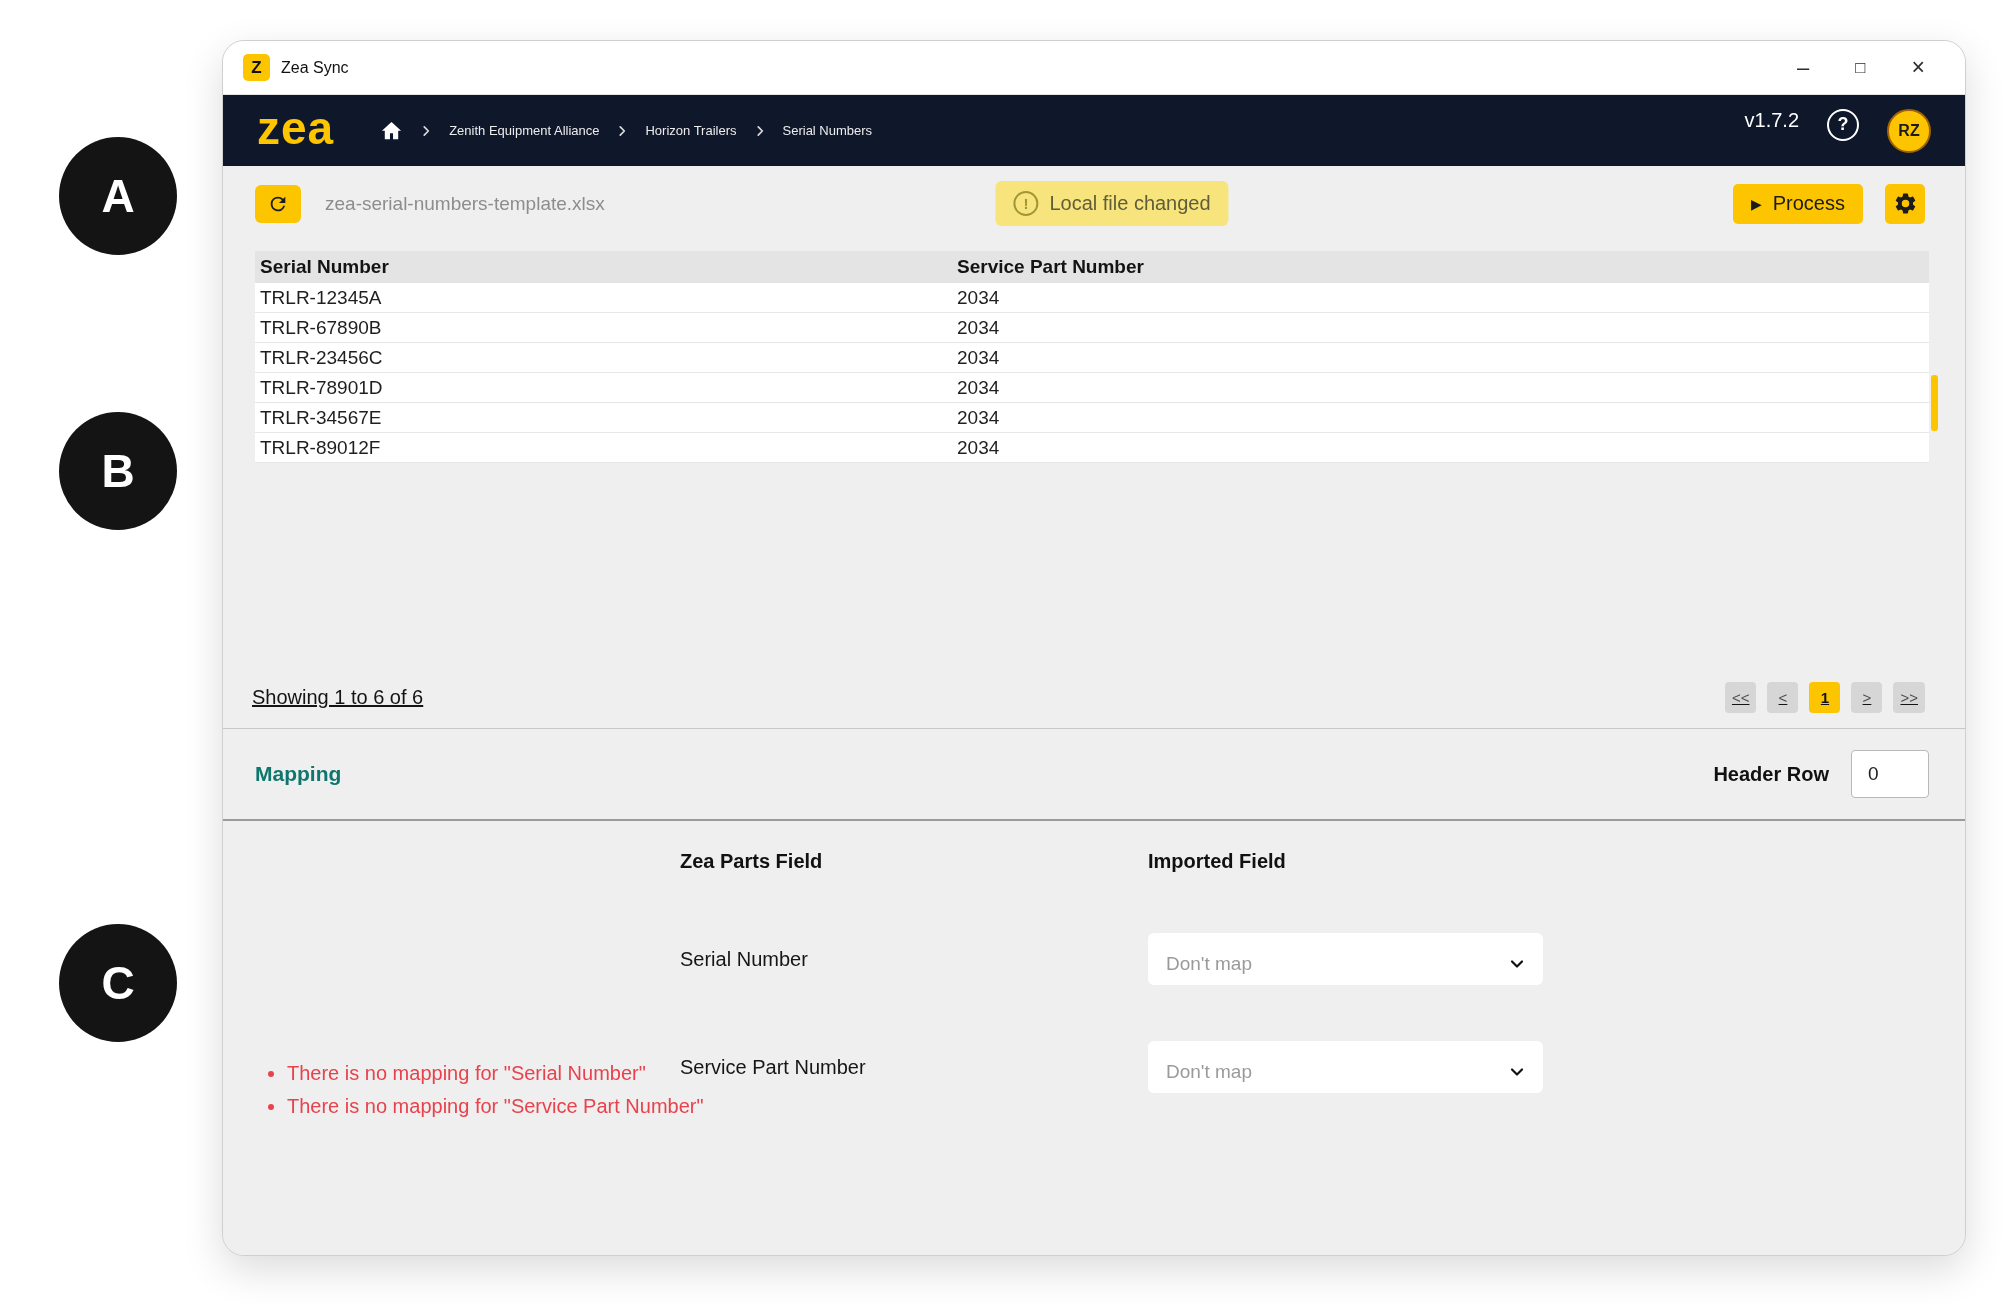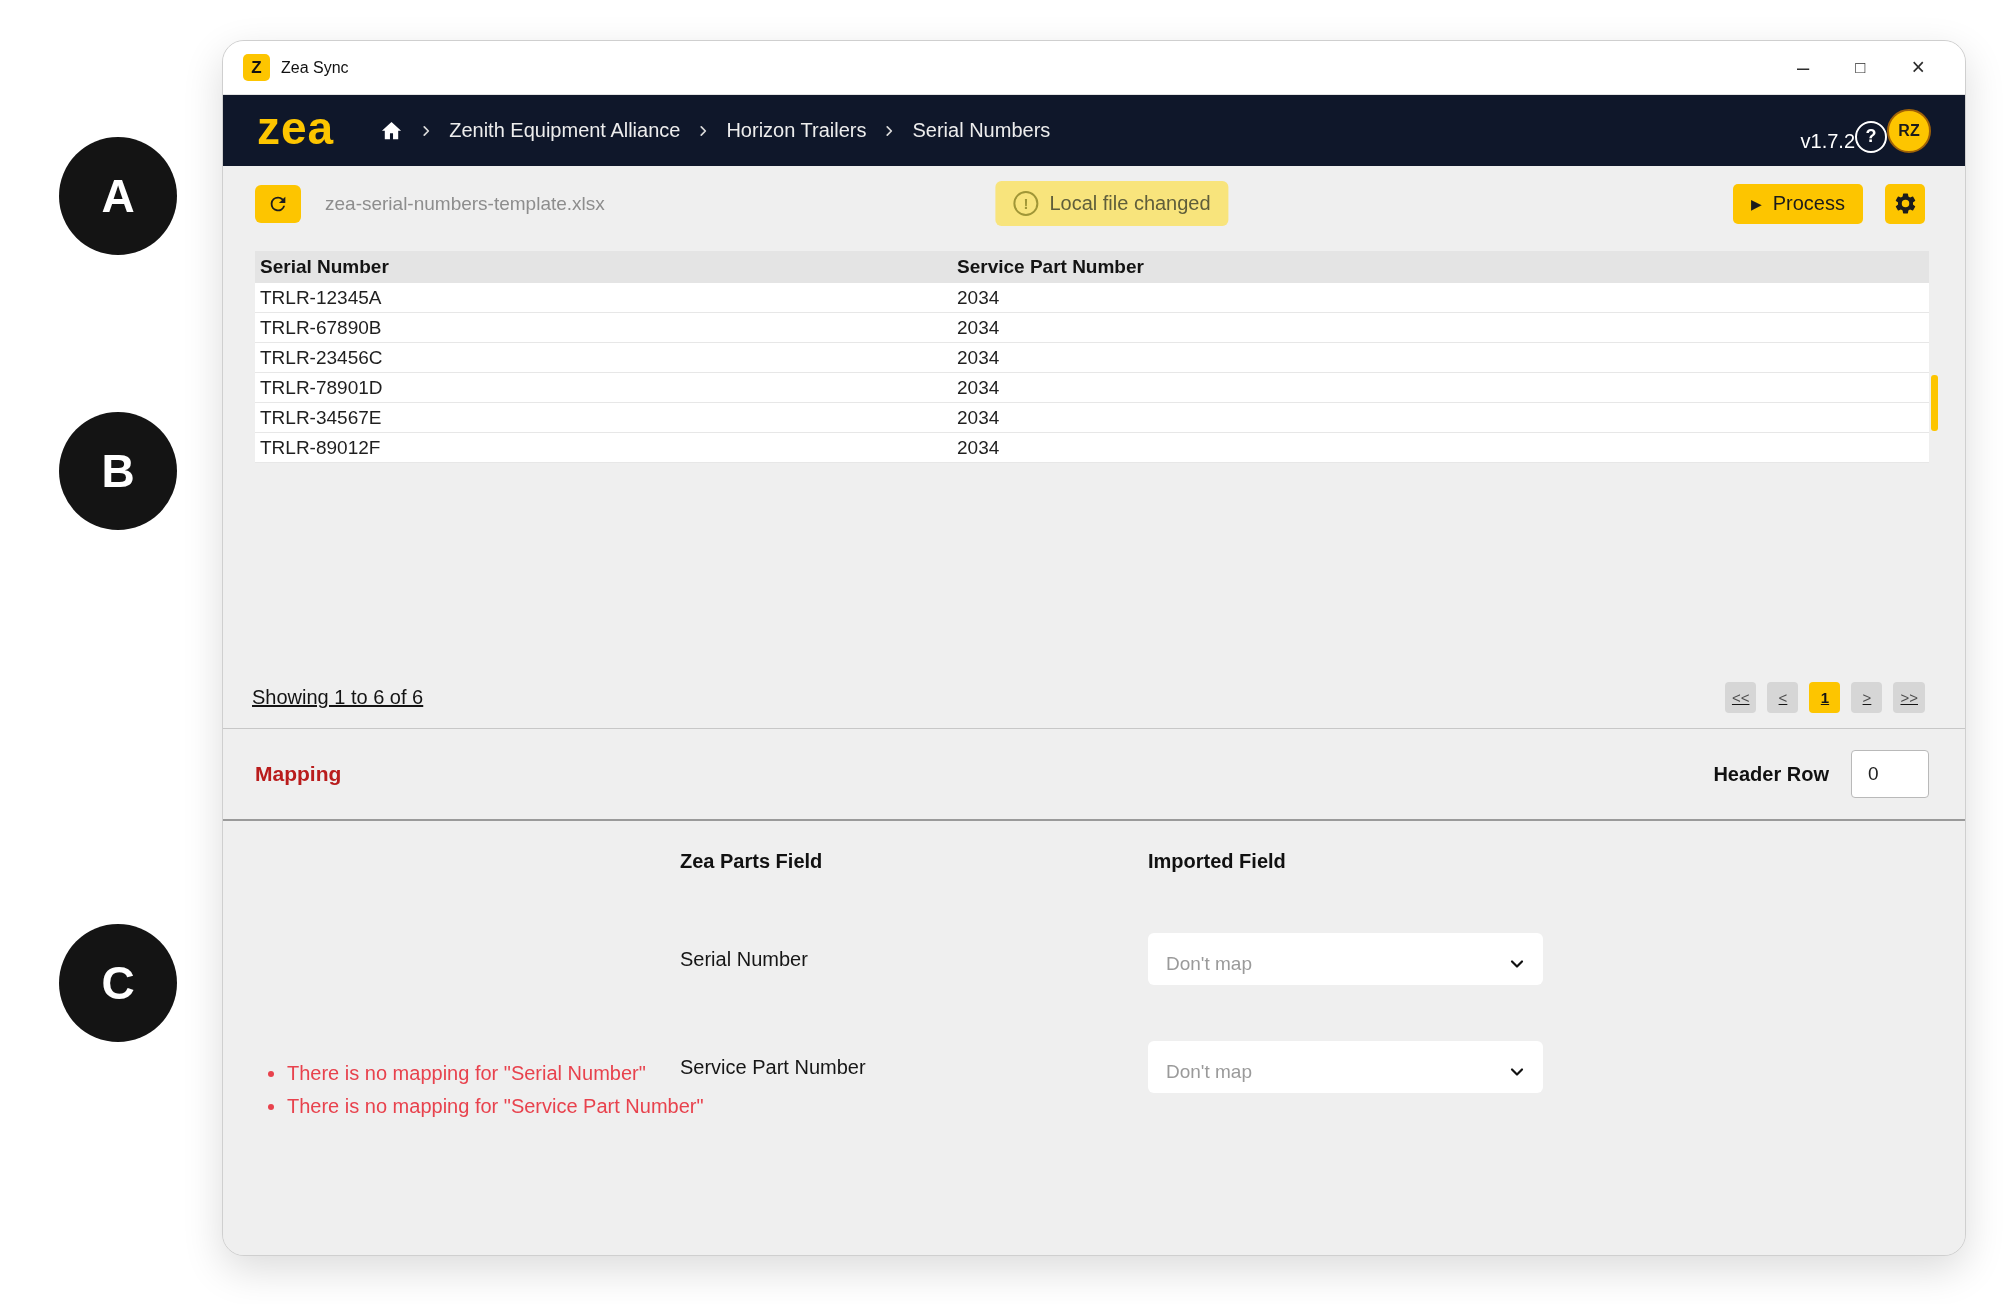--- a/index.html
+++ b/index.html
@@ -43,23 +43,23 @@
   .win-btn { line-height:1; color:#2d2d2d; cursor:default; }
   .win-btn.min { font-size:22px; }
   .win-btn.max { font-size:17px; }
   .win-btn.close { font-size:23px; }
 
   
   .header {
     flex:0 0 71px; background:#0f172a; display:flex; align-items:center; padding:0 34px;
   }
   .logo { font-size:46px; font-weight:800; color:#fdc500; line-height:1; margin-top:-5px; letter-spacing:1px; }
-  .breadcrumb { display:flex; align-items:center; gap:16px; margin-left:46px; font-size:20px; color:#ededed; }
+  .breadcrumb { display:flex; align-items:center; gap:16px; margin-left:46px; font-size:13px; color:#ededed; }
   .crumb { white-space:nowrap; }
-  .header-right { margin-left:auto; display:flex; align-items:flex-end; }
+  .header-right { margin-left:auto; display:flex; align-items:flex-start; gap:28px; }
   .version { font-size:20px; color:#fff; }
   .help {
     width:32px; height:32px; border:2px solid #fff; border-radius:50%;
     color:#fff; font-size:18px; font-weight:700;
     display:flex; align-items:center; justify-content:center;
   }
   .avatar {
     width:44px; height:44px; border-radius:50%; background:#fdc500; border:2px solid #a16207;
     color:#1c1c1c; font-weight:700; font-size:16px;
     display:flex; align-items:center; justify-content:center;
@@ -126,21 +126,21 @@
     display:flex; align-items:center; justify-content:center;
   }
   .page-btn.current { background:#fdc500; color:#151515; font-weight:700; }
 
   .h-divider { position:absolute; left:0; right:0; top:487px; height:1px; background:#c7c7c7; }
 
   .mapping-head {
     position:absolute; left:32px; right:36px; top:488px; height:90px;
     display:flex; align-items:center; justify-content:space-between;
   }
-  .mapping-title { font-size:21px; font-weight:700; color:#b91c1c; }
+  .mapping-title { font-size:21px; font-weight:700; color:#0f766e; }
   .header-row-ctl { display:flex; align-items:center; gap:22px; }
   .header-row-label { font-size:20px; font-weight:700; color:#111; }
   .header-row-input {
     width:78px; height:48px; border:1px solid #b9b9b9; border-radius:4px; background:#fff;
     font-family:inherit; font-size:19px; color:#222; padding:0 0 0 16px;
   }
 
   .dark-divider { position:absolute; left:0; right:0; top:578px; height:2px; background:#9a9a9a; }
 
   .map-grid { position:absolute; left:457px; top:600px; display:grid; grid-template-columns:426px 395px;gap:42px; }

